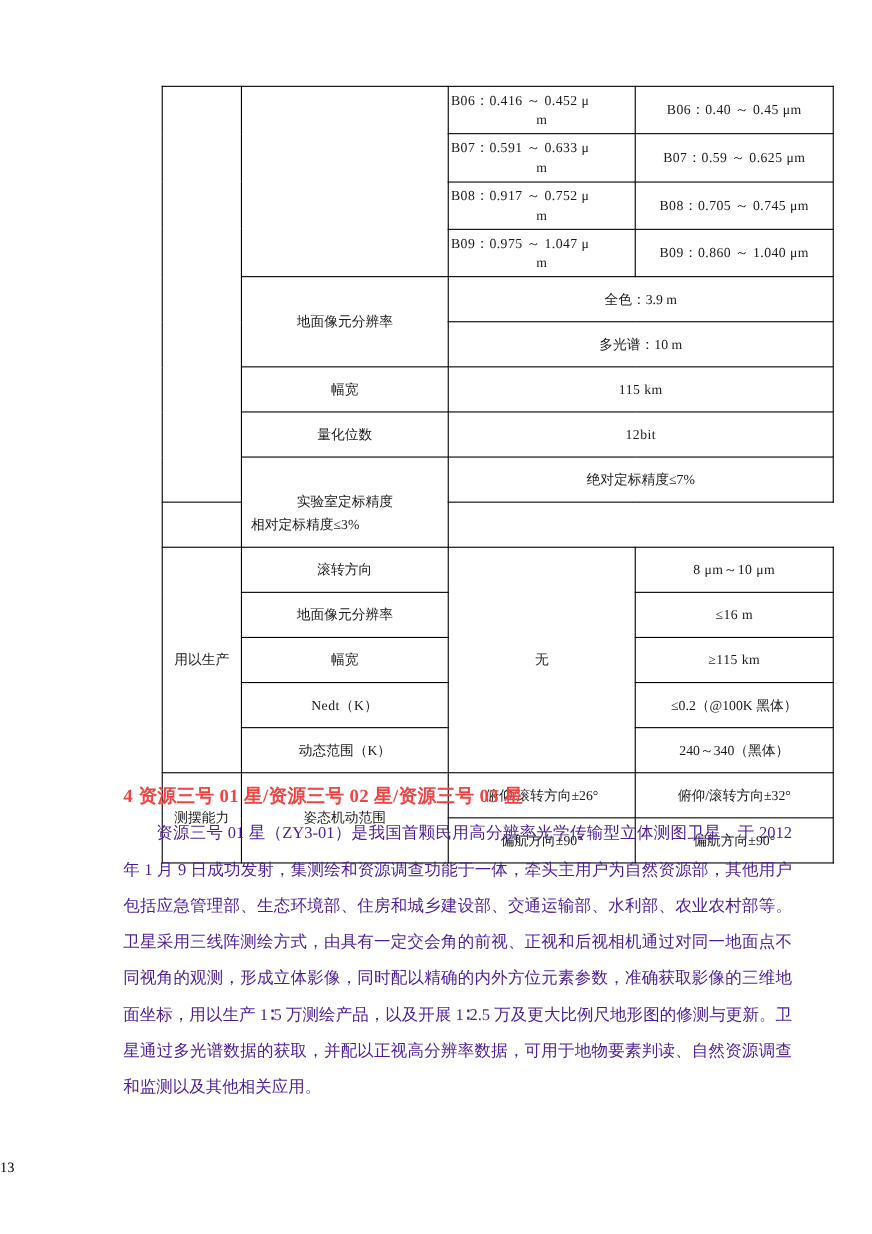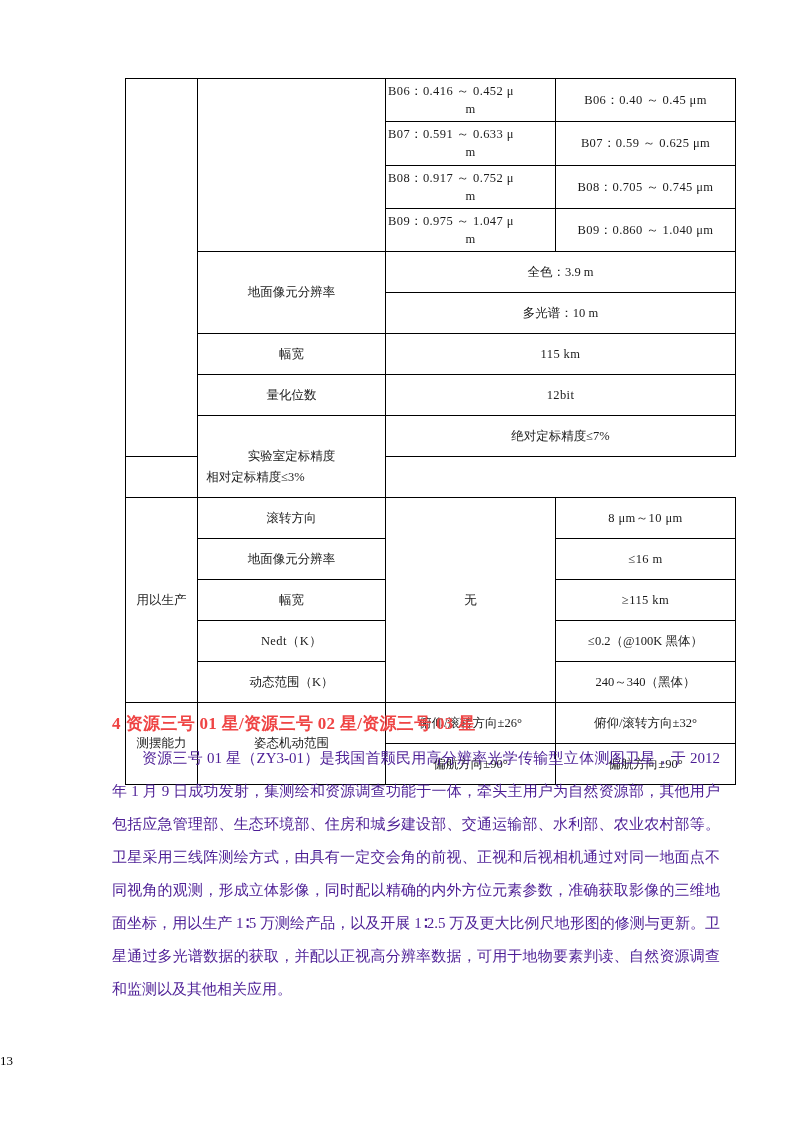--- a/index.html
+++ b/index.html
@@ -20,21 +20,21 @@
     position: absolute;
     left: 0;
     top: 0;
     width: 793px;
     height: 1122px;
   }
 
   
   .spec-table-wrap {
     position: absolute;
-    left: 98px;
+    left: 120px;
     top: 78px;
     width: 610px;
     padding-left: 27px;
   }
   table.spec {
     border-collapse: collapse;
     width: 610px;
     table-layout: fixed;
   }
   table.spec td {

